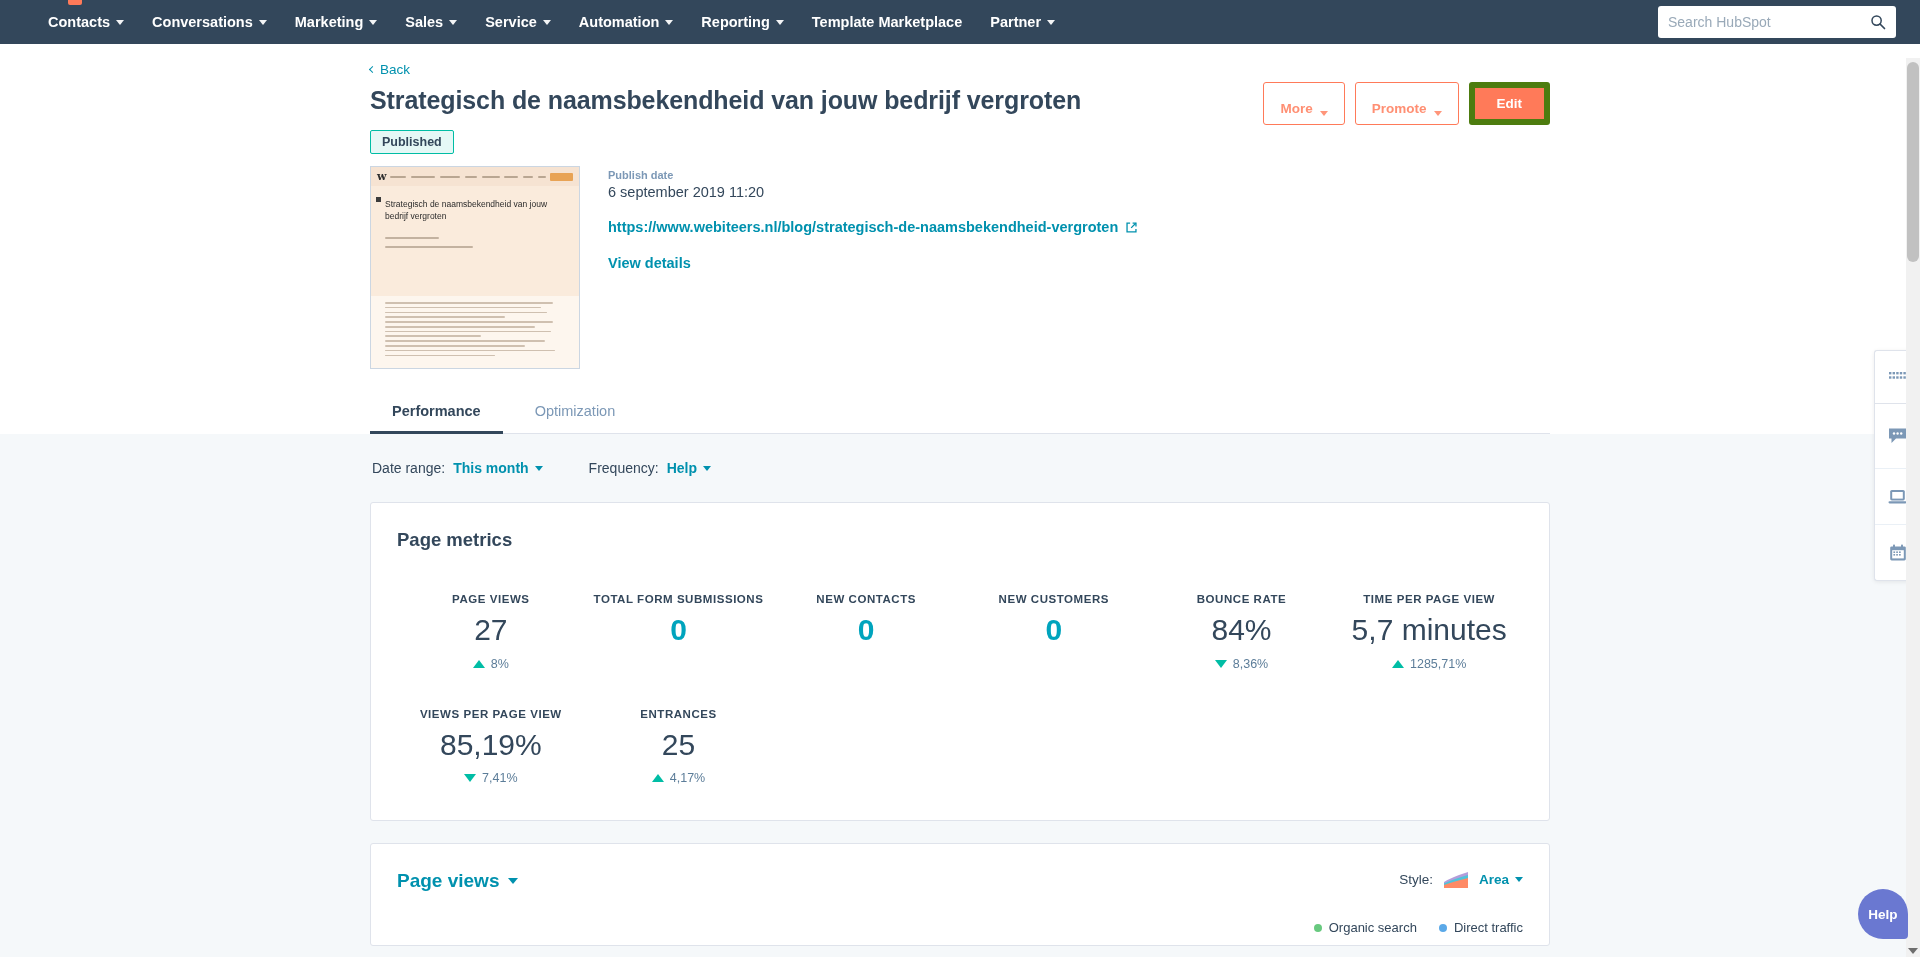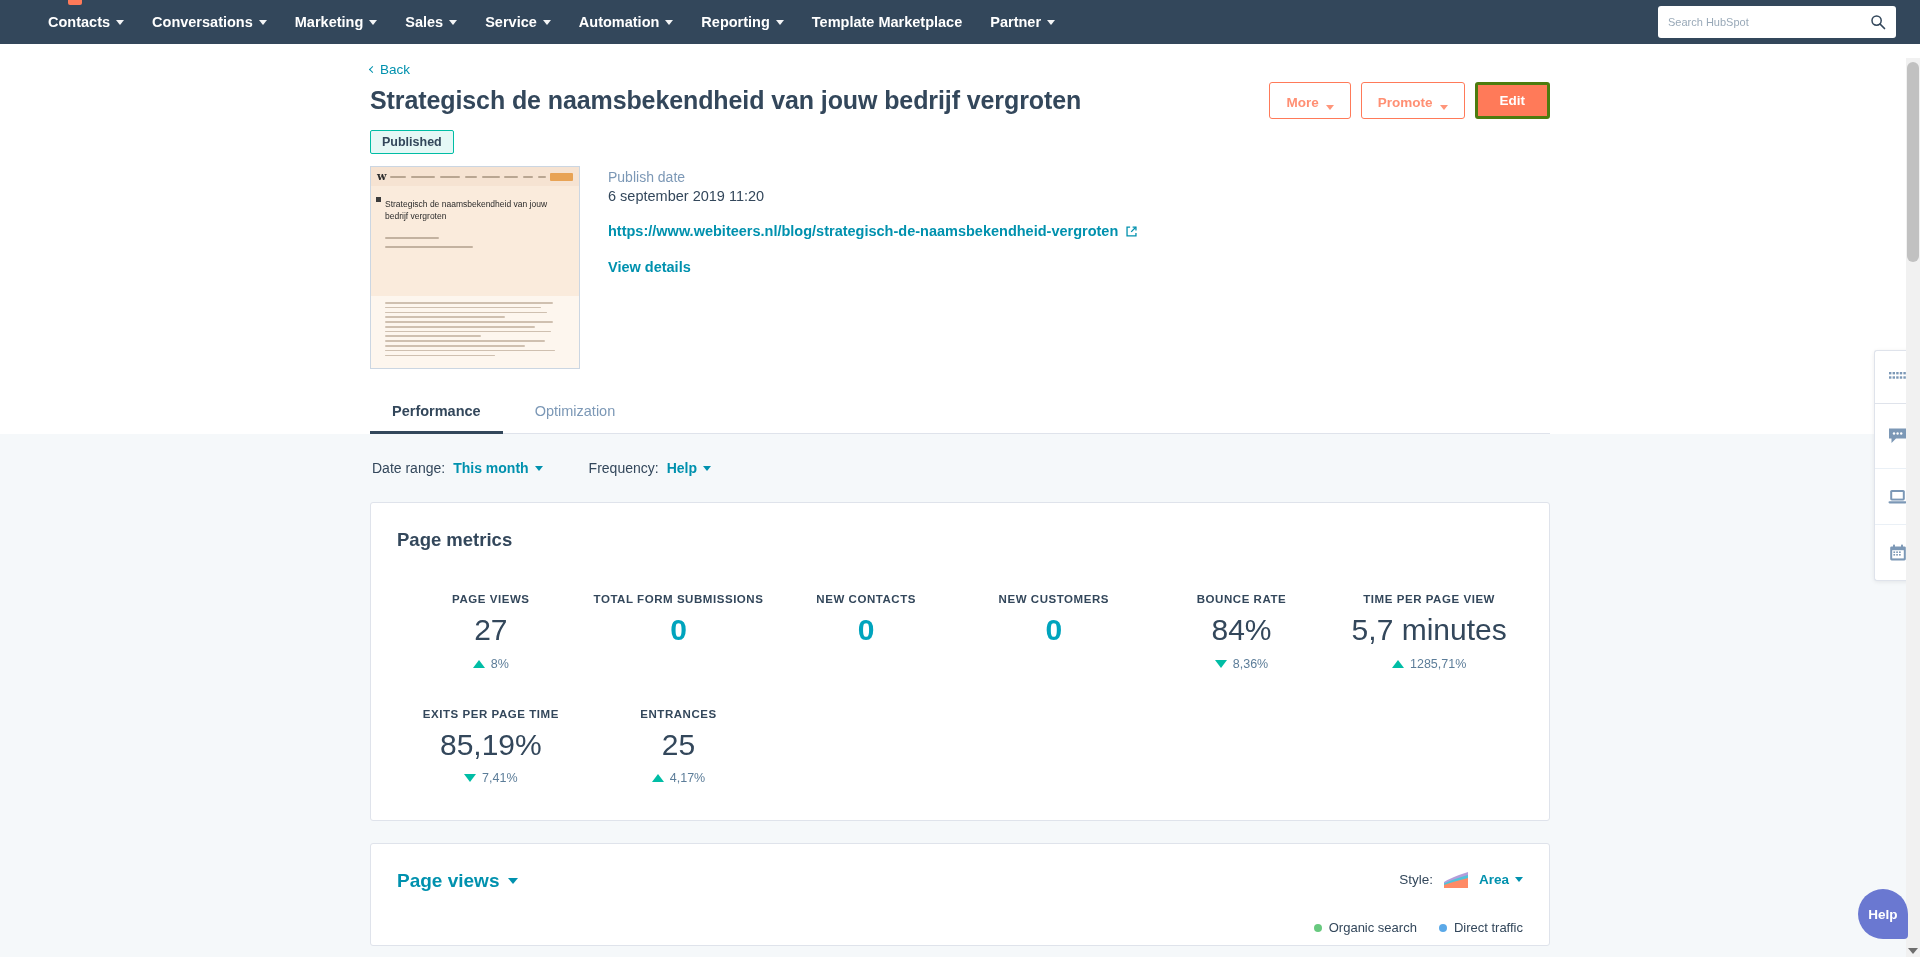--- a/index.html
+++ b/index.html
@@ -52,21 +52,21 @@
     width: 238px; height: 32px;
     background: #fff;
     border-radius: 3px;
     display: flex;
     align-items: center;
     padding: 0 10px;
   }
   .search-box input {
     border: 0; outline: 0;
     flex: 1;
-    font-size: 11px;
+    font-size: 14px;
     color: #8b5cf6;
     font-family: "Liberation Sans", sans-serif;
   }
   .search-box input::placeholder { color: #99a9b8; }
   .mag { width: 16px; height: 16px; flex: 0 0 16px; }
 
   
   .page-wrap { background: #fff; }
   .header-inner {
     width: 1180px;
@@ -127,21 +127,21 @@
     white-space: nowrap;
   }
   .btn-outline {
     background: #fff;
     border: 1px solid #ff7a59;
     color: #ff8f73;
     align-items: flex-end;
   }
   .btn-primary {
     background: #ff7a59;
-    border: 3px solid #4d7c0f;
+    border: 6px solid #4d7c0f;
     color: #fff;
     padding: 8px 22px;
   }
 
   .detail-row { display: flex; gap: 28px; padding-bottom: 6px; }
   .thumb {
     width: 210px; height: 203px;
     border: 1px solid #cbd6e2;
     background: #faebdc;
     overflow: hidden;
@@ -177,21 +177,21 @@
     background: #fdf6ee;
     padding: 6px 14px 0 14px;
   }
   .thumb-lower i { display: block; height: 1.6px; background: #cfc0b0; margin-bottom: 3.2px; border-radius: 1px; }
   .thumb-bullet {
     position: absolute; left: 5px; top: 30px;
     width: 5px; height: 5px; background: #3b3b3b;
   }
 
   .meta-col { padding-top: 3px; }
-  .meta-label { font-size: 14px; color: #7c98b6; margin-bottom: 3px; }
+  .meta-label { font-size: 11px; color: #7c98b6; margin-bottom: 3px; font-weight: bold; }
   .meta-value { font-size: 14.5px; color: #33475b; margin-bottom: 18px; }
   .meta-link {
     font-size: 14.5px; color: #0091ae; font-weight: bold;
     display: inline-flex; align-items: center; gap: 7px;
     cursor: pointer; margin-bottom: 20px;
   }
   .ext-icon { width: 13px; height: 13px; }
   .view-details {
     font-size: 14.5px; color: #0091ae; font-weight: bold; cursor: pointer;
   }
@@ -552,21 +552,21 @@
           <div class="metric-value">5,7 minutes</div>
           <div class="metric-delta">
             <span class="tri-up"></span>
             <span>1285,71%</span>
           </div>
         </div>
       </div>
 
       <div class="metrics-row second">
         <div class="metric">
-          <div class="metric-label">EXITS PER PAGE TIME</div>
+          <div class="metric-label">VIEWS PER PAGE VIEW</div>
           <div class="metric-value">85,19%</div>
           <div class="metric-delta">
             <span class="tri-down"></span>
             <span>7,41%</span>
           </div>
         </div>
         <div class="metric">
           <div class="metric-label">ENTRANCES</div>
           <div class="metric-value">25</div>
           <div class="metric-delta">

